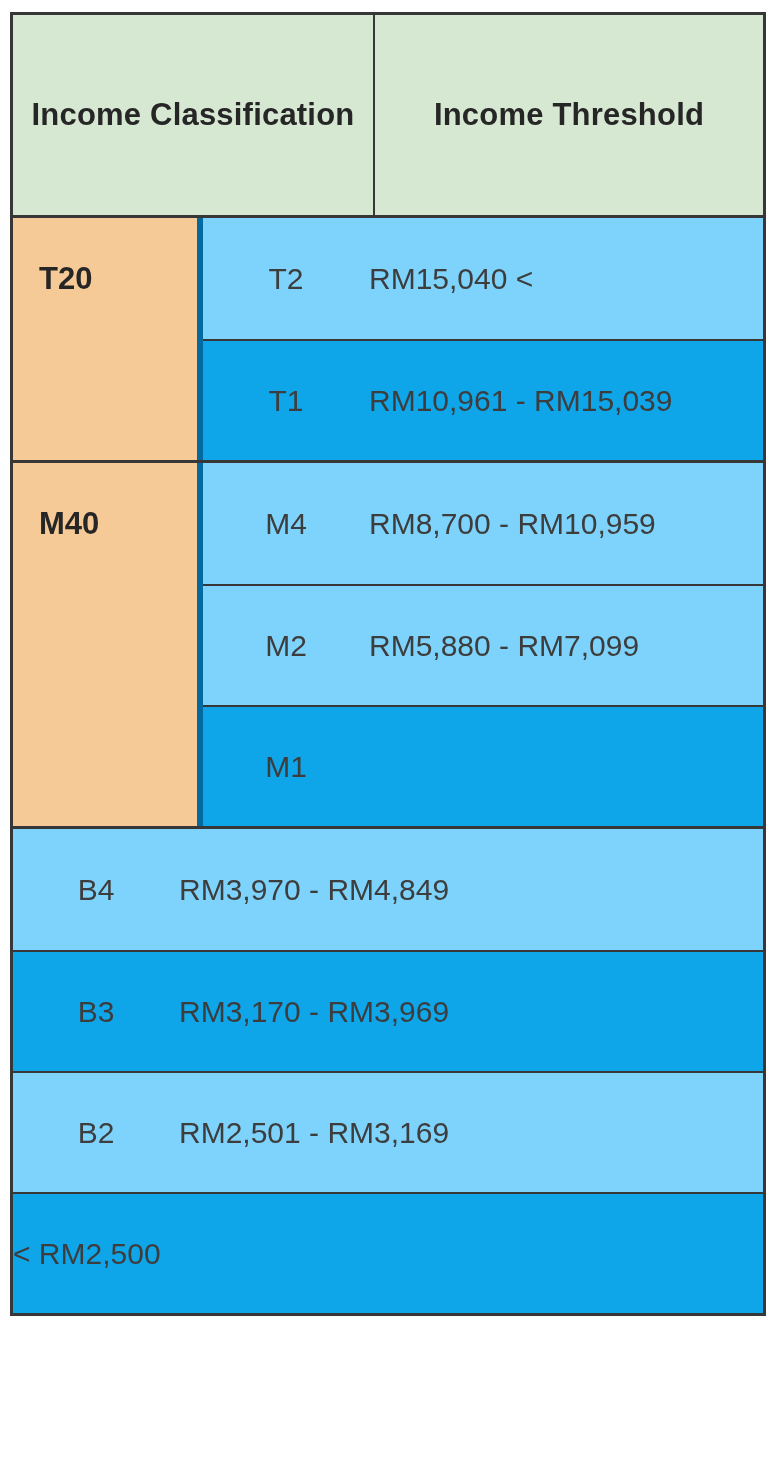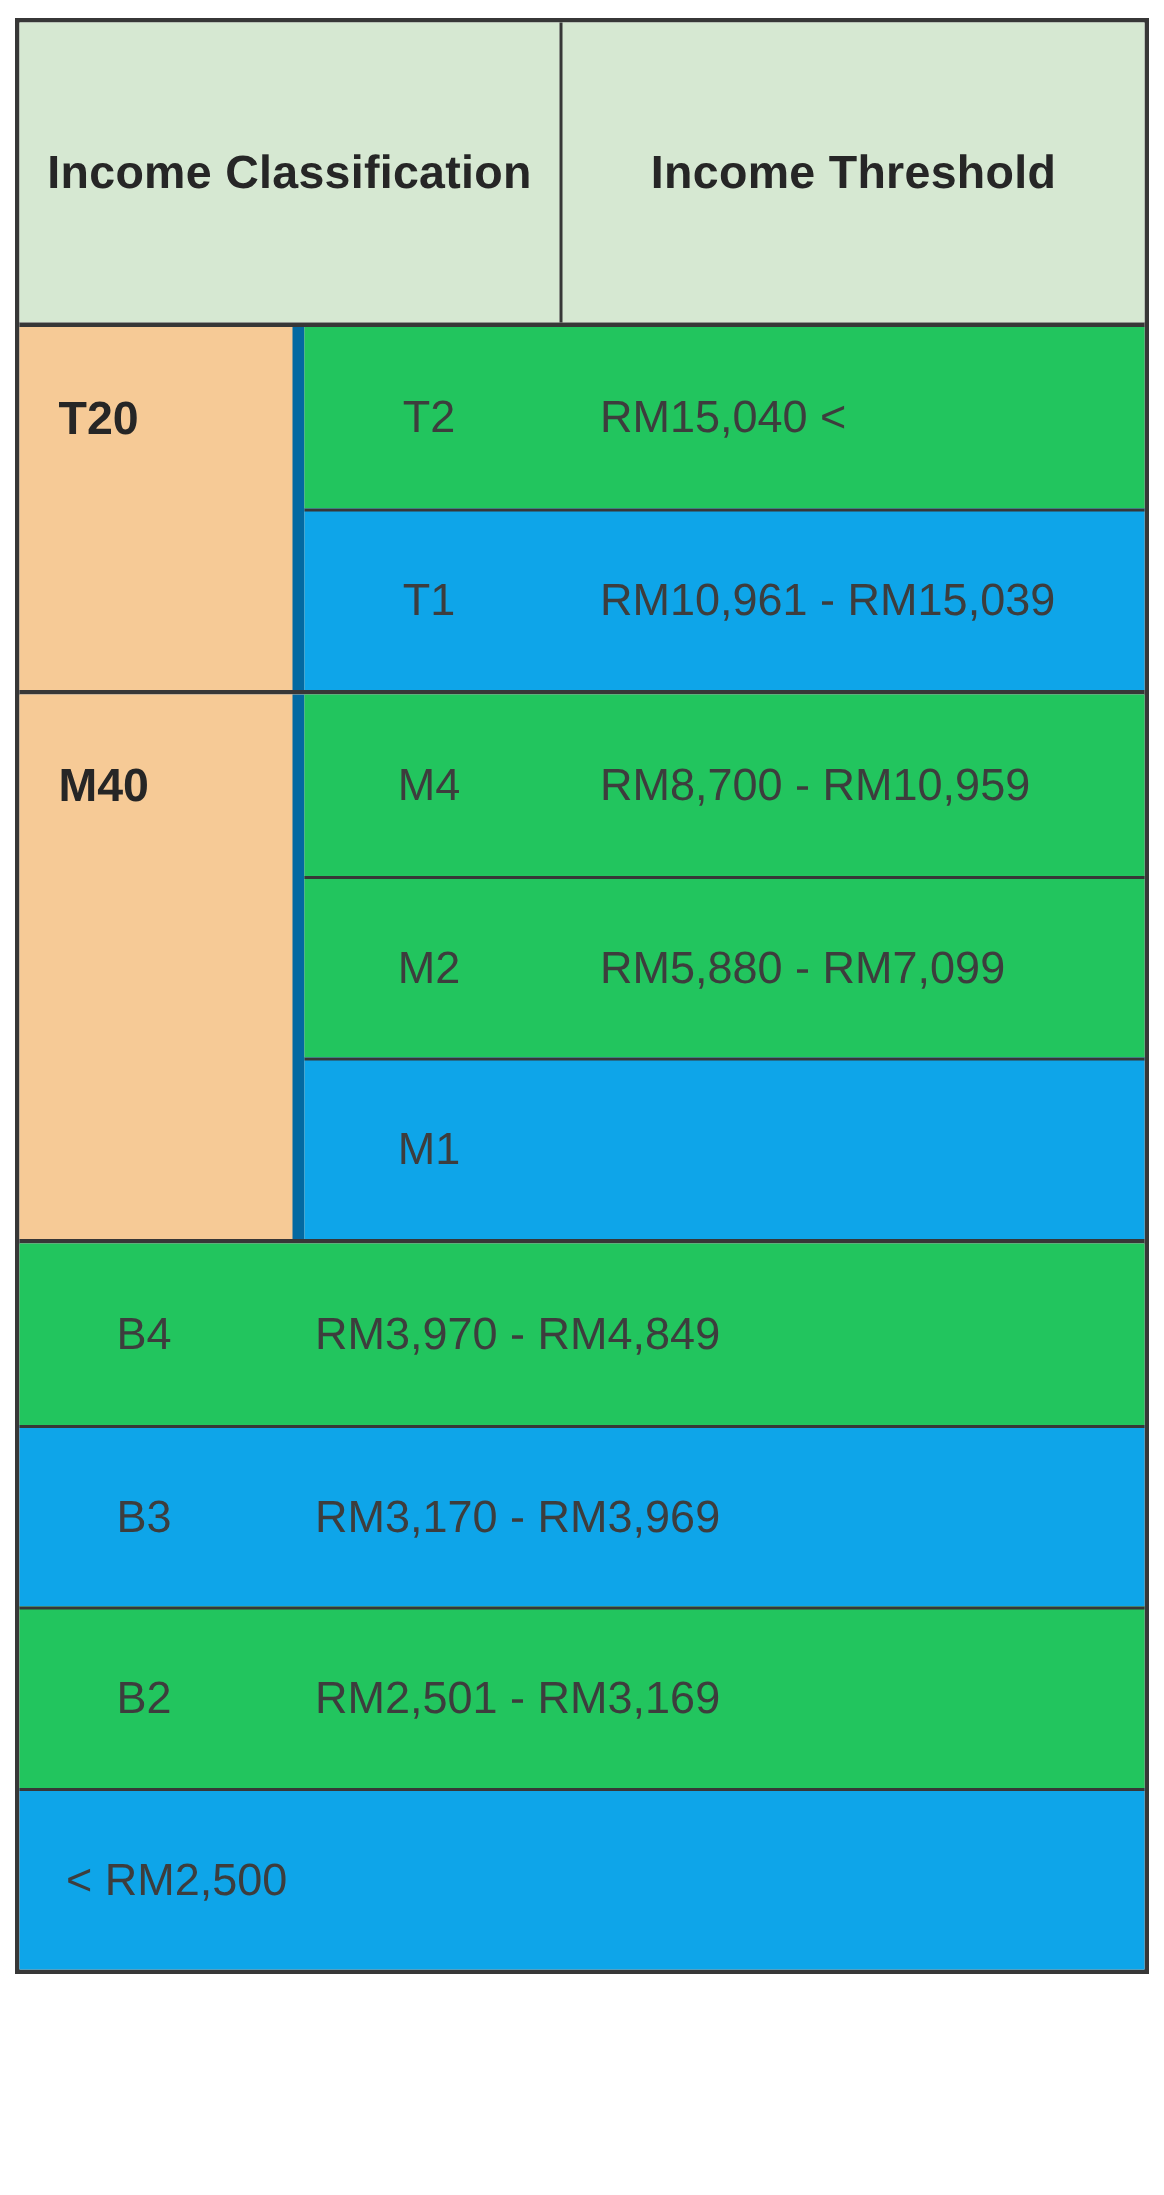--- a/index.html
+++ b/index.html
@@ -29,21 +29,21 @@
     letter-spacing: 0.2px;
   }
   .th-left  { width: 360px; }
   .th-right { flex: 1; border-left: 2px solid #373737; }
 
   
   .group { display: flex; border-top: 3px solid #373737; }
   .group-col {
     width: 190px;
     background: #f6ca96;
-    border-right: 8px solid #0369a1;
+    border-right: 6px solid #0369a1;
     flex: none;
   }
   .group-label {
     height: 121px;              
     display: flex;
     align-items: center;
     padding-left: 26px;
     font-weight: bold;
     font-size: 31px;
     color: #262626;
@@ -53,24 +53,24 @@
   
   .row {
     height: 121px;
     display: flex;
     align-items: center;
     background: #0ea5e9;
     font-size: 30px;
     color: #3d3d3d;
   }
   .row + .row { border-top: 2px solid #373737; }
-  .row.alt { background: #22c55e; }
+  .row.alt { background: #7dd3fc; }
 
   .code  { width: 166px; text-align: center; flex: none; }
-  .range { margin-left: 31px; white-space: nowrap; }
+  .range { white-space: nowrap; }
 </style>
 </head>
 <body>
 
 <div class="income-table">
 
   <div class="thead">
     <div class="th th-left">Income Classification</div>
     <div class="th th-right">Income Threshold</div>
   </div>

